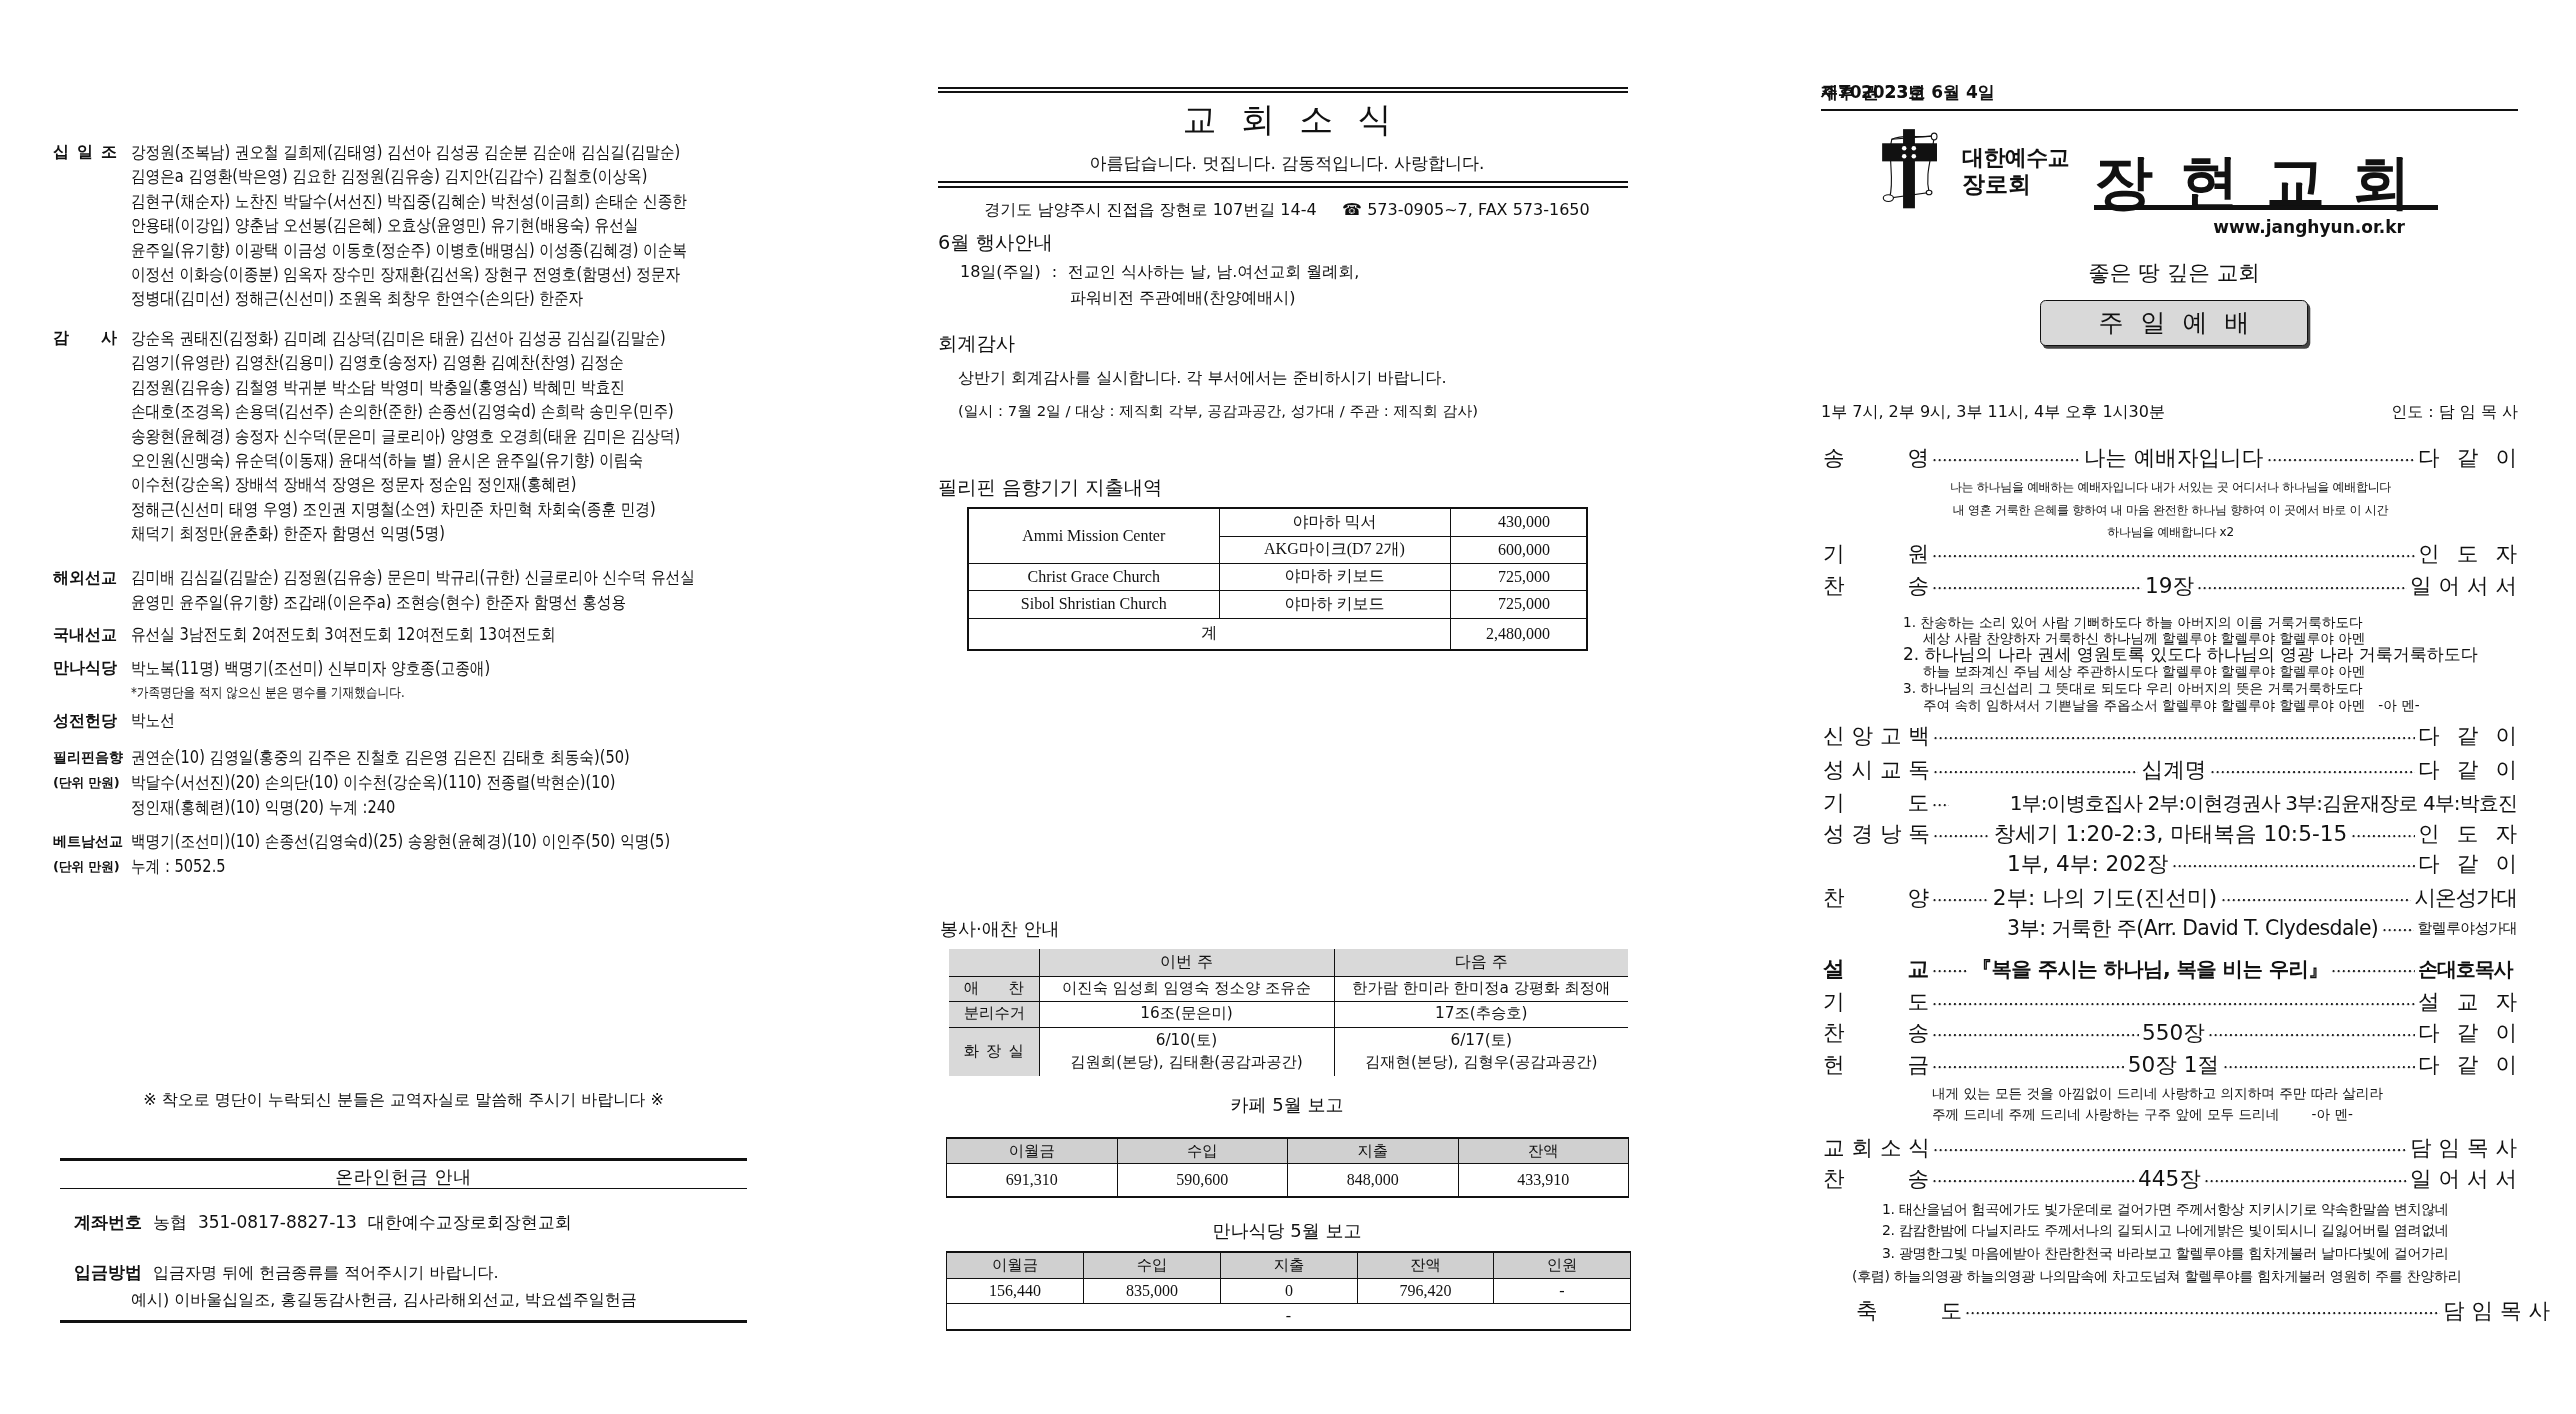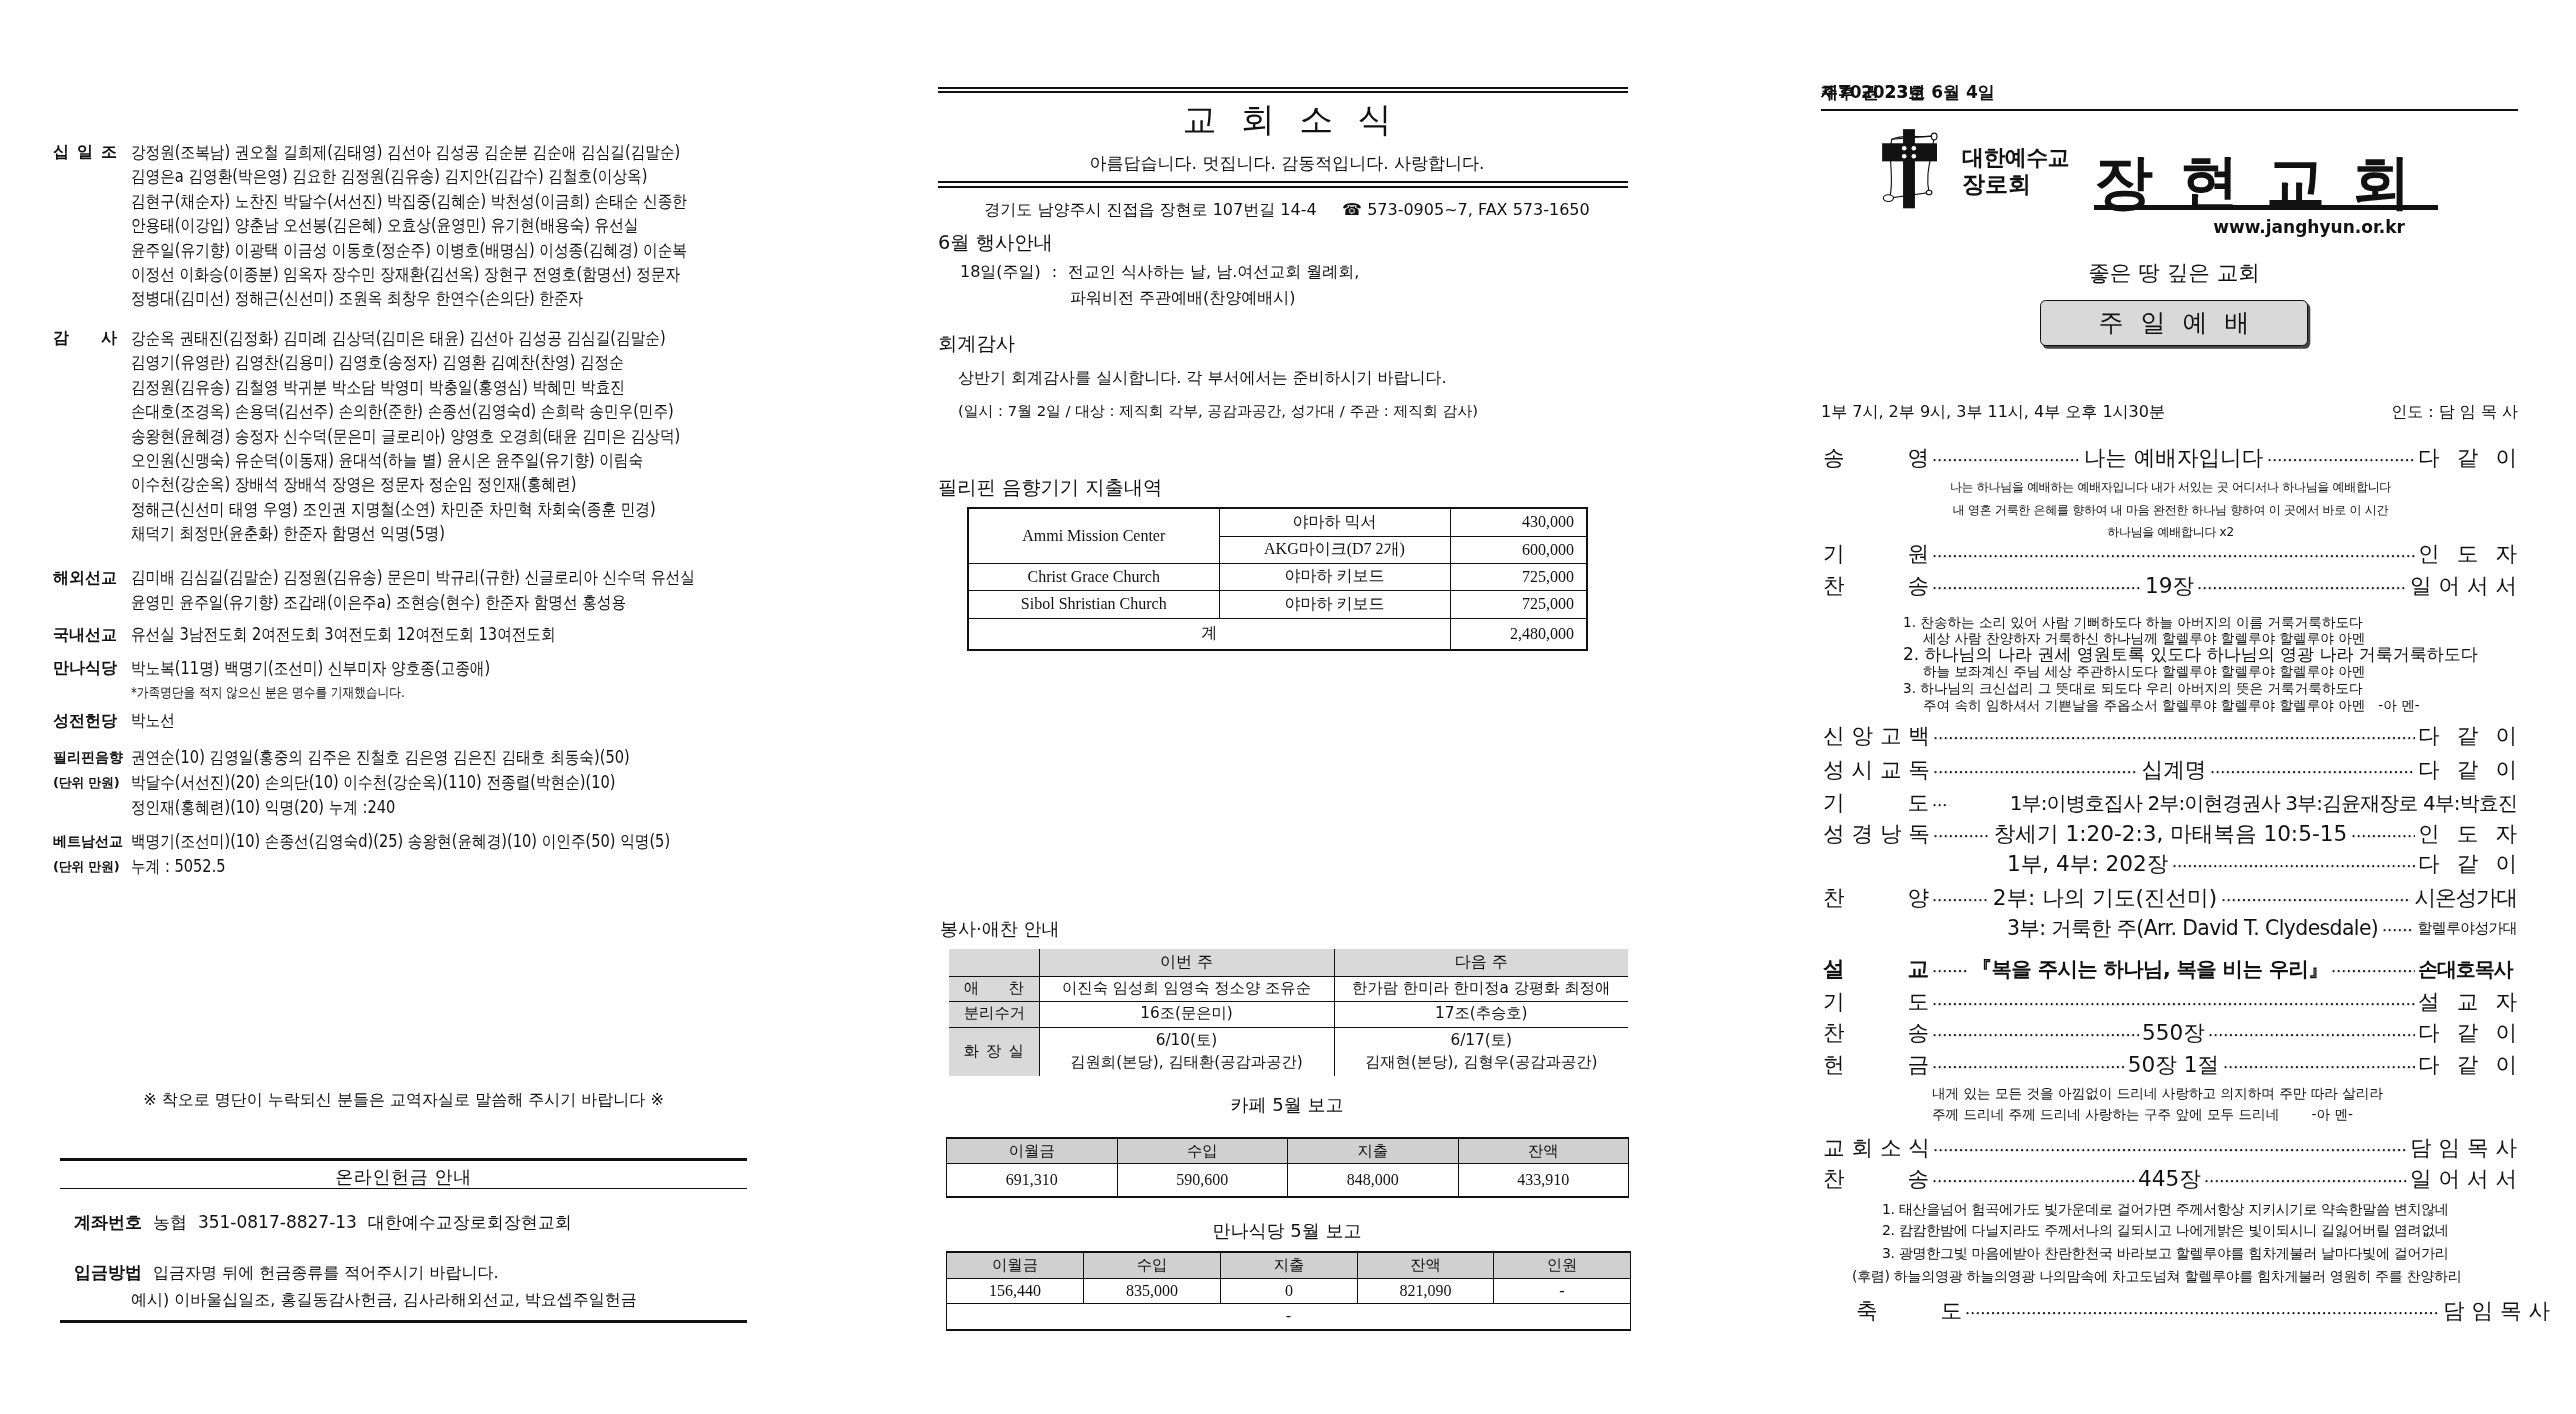--- a/index.html
+++ b/index.html
@@ -14,21 +14,21 @@
 .names{position:absolute;left:78px;top:0;font-size:17px;transform:scaleX(.86);transform-origin:0 0;}
 .names .note{font-size:13.6px;}
 .center{text-align:center;}
 .rule{position:absolute;background:#111;}
 
 .mid-h{font-size:19.3px;line-height:23px;}
 .mid-t{font-size:16px;line-height:20.4px;}
 table{border-collapse:collapse;table-layout:fixed;}
 .tbl-exp{border:2.3px solid #111;font-family:"Liberation Serif",serif;font-size:16px;}
 .tbl-exp td{border:1.1px solid #111;text-align:center;padding:0;white-space:nowrap;}
-.tbl-exp td.num{text-align:right;padding-right:12px;}
+.tbl-exp td.num{text-align:right;padding-right:36px;}
 .tbl-svc{font-size:15.3px;}
 .tbl-svc th,.tbl-svc td{border:0;border-left:1.1px solid #111;border-top:1.7px solid #111;padding:0;text-align:center;font-weight:normal;white-space:nowrap;line-height:21.6px;}
 .tbl-svc tr:first-child th{border-top:0;}
 .tbl-svc th:first-child,.tbl-svc td:first-child{border-left:0;background:#d9d9d9;}
 .tbl-svc tr.hd th{background:#d9d9d9;font-size:16px;}
 .tbl-svc td.rl{padding:0 14.8px;text-align:justify;text-align-last:justify;}
 .tbl-rep{border-top:2.8px solid #111;border-bottom:2.8px solid #111;border-left:1.7px solid #111;border-right:1.7px solid #111;}
 .tbl-rep th,.tbl-rep td{border:1.1px solid #111;text-align:center;padding:0;white-space:nowrap;}
 .tbl-rep th{background:#d0d0d0;font-weight:normal;font-size:15.3px;}
 .tbl-rep td{font-family:"Liberation Serif",serif;font-size:16px;}
@@ -269,21 +269,21 @@
       <th>이월금</th>
       <th>수입</th>
       <th>지출</th>
       <th>잔액</th>
       <th>인원</th>
     </tr>
     <tr style="height:25.5px;margin-left:20px;">
       <td>156,440</td>
       <td>835,000</td>
       <td>0</td>
-      <td>821,090</td>
+      <td>796,420</td>
       <td>-</td>
     </tr>
     <tr style="height:26px;">
       <td colspan="5">-</td>
     </tr>
   </tbody>
     </table>
 
   <div class="a bold" style="left:1821px;top:81px;font-size:17px;line-height:23px;">제70권 23호</div>
   <div class="a bold" style="left:1821px;top:81px;width:697px;text-align:left;font-size:17px;line-height:23px;">주후 2023년 6월 4일</div>

